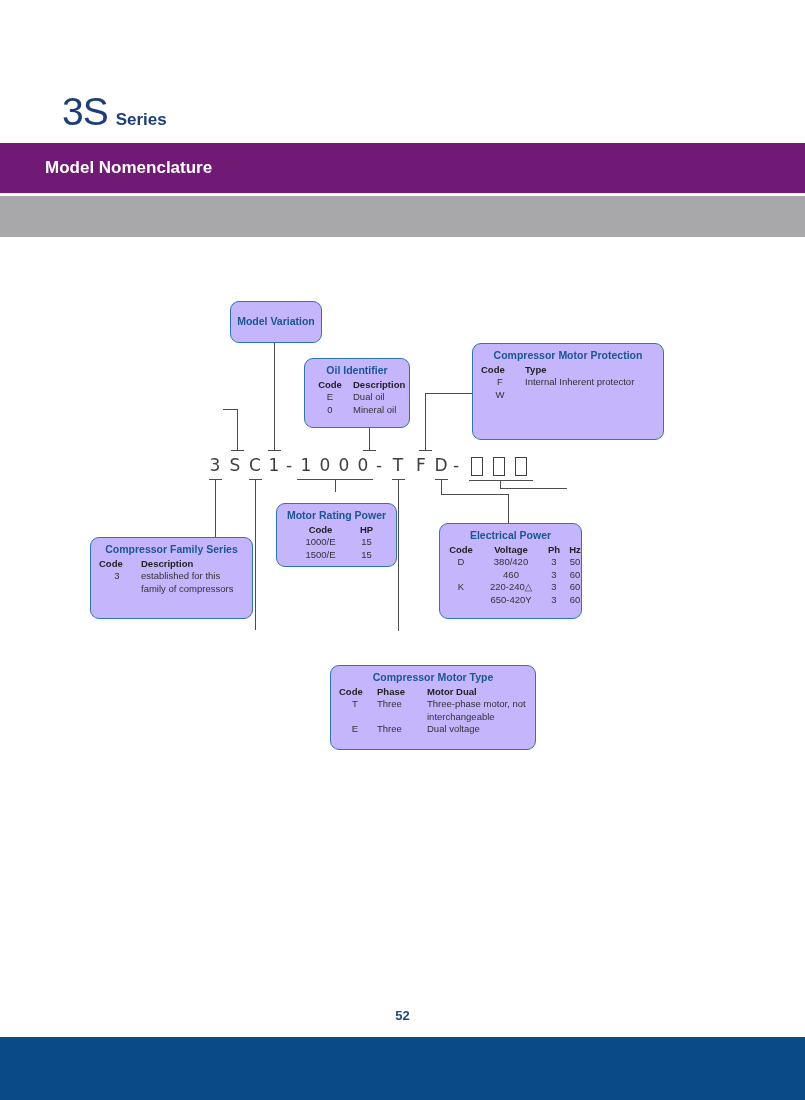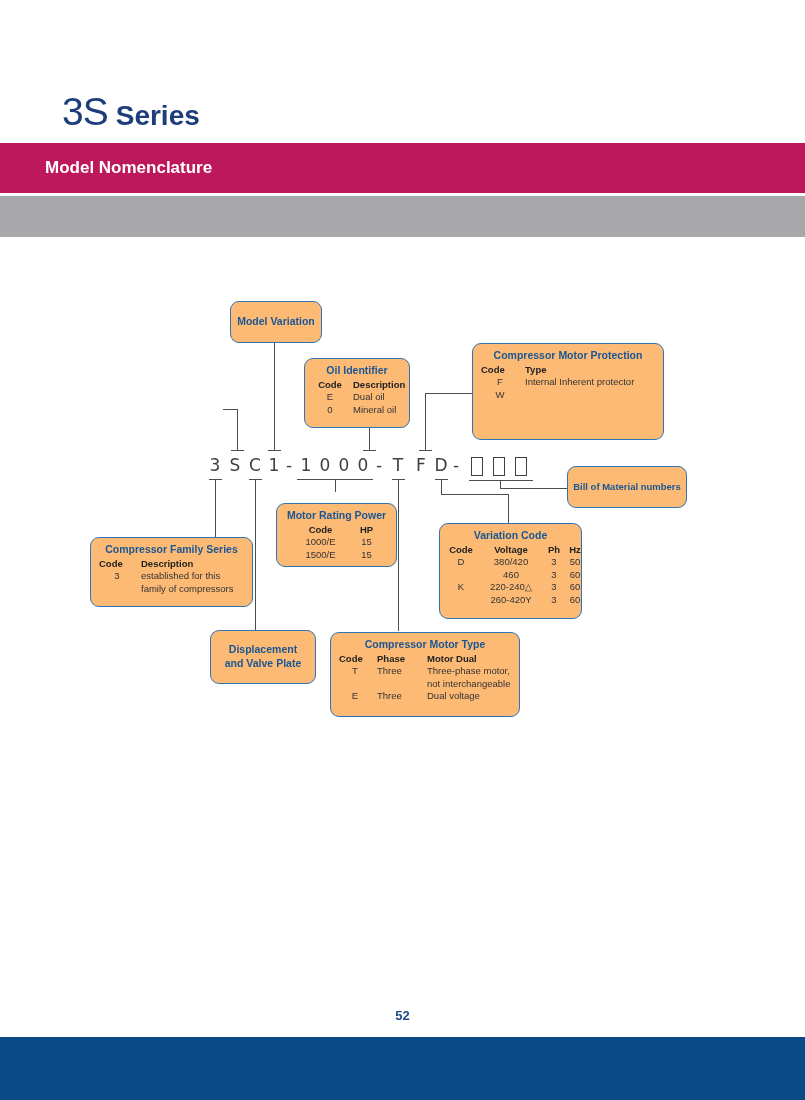--- a/index.html
+++ b/index.html
@@ -3,30 +3,30 @@
 <meta charset="utf-8">
 <style>
   html,body{margin:0;padding:0;}
   body{
     width:805px;height:1100px;position:relative;background:#ffffff;
     font-family:"Liberation Sans", sans-serif;overflow:hidden;
   }
   
   .series-title{position:absolute;left:62px;top:90px;display:flex;align-items:baseline;gap:8px;color:#1d3d7b;}
   .series-title .big{font-size:39px;font-weight:normal;letter-spacing:-1px;}
-  .series-title .small{font-size:28px;font-weight:bold;}
-  .top-banner{position:absolute;left:0;top:143px;width:805px;height:50px;background:#be185d;}
+  .series-title .small{font-size:17px;font-weight:bold;}
+  .top-banner{position:absolute;left:0;top:143px;width:805px;height:50px;background:#701a75;}
   .top-banner .banner-text{color:#ffffff;font-weight:bold;font-size:17px;line-height:50px;padding-left:45px;}
   .gray-band{position:absolute;left:0;top:196px;width:805px;height:41px;background:#a8a8aa;}
   
   .page-number{position:absolute;left:0;top:1008px;width:805px;text-align:center;color:#1c4a86;font-weight:bold;font-size:13px;}
   .footer-bar{position:absolute;left:0;top:1037px;width:805px;height:63px;background:#0a4a87;}
   
   .diagram{position:absolute;left:0;top:0;width:805px;height:1100px;}
-  .callout{position:absolute;background:#fdba74;border:1.5px solid #2e75b6;border-radius:9px;color:#333;box-sizing:border-box;}
+  .callout{position:absolute;background:#c4b5fd;border:1.5px solid #2e75b6;border-radius:9px;color:#333;box-sizing:border-box;}
   .callout .title{color:#1a5694;font-weight:bold;font-size:10.5px;text-align:center;margin-top:5px;line-height:1.2;}
   .simple-label{display:flex;flex-direction:column;align-items:center;justify-content:center;text-align:center;color:#1a5694;font-weight:bold;font-size:10.5px;line-height:1.3;}
   .grid{display:grid;font-size:9.5px;line-height:1.32;padding:2px 8px 0 8px;column-gap:6px;color:#333;}
   .grid .hdr{font-weight:bold;color:#222;}
   .cc{text-align:center;}
   .ln{position:absolute;background:#4d4d4d;}
   
   .code-char{position:absolute;top:455px;transform:translateX(-50%);font-family:"DejaVu Sans",sans-serif;font-size:17px;color:#3f3f3f;}
   .ph-box{position:absolute;top:457px;width:12px;height:19px;border:1.5px solid #3f3f3f;box-sizing:border-box;}
 </style>
@@ -118,78 +118,71 @@
     <div class="grid" style="grid-template-columns:38px 1fr;">
       <span class="hdr">Code</span>
       <span class="hdr">Type</span>
       <span class="cc">F</span>
       <span>Internal Inherent protector</span>
       <span class="cc">W</span>
     </div>
   </div>
 
 
-  <div class="callout simple-label" style="left:567px;top:466px;width:120px;height:42px;font-size:9.5px;">
-    <span>Bill of Material numbers</span>
-  </div>
 
   <div class="callout" style="left:276px;top:503px;width:121px;height:64px">
     <div class="title">Motor Rating Power</div>
     <div class="grid" style="grid-template-columns:54px 26px;justify-content:center;">
       <span class="hdr cc">Code</span>
       <span class="hdr cc">HP</span>
       <span class="cc">1000/E</span>
       <span class="cc">15</span>
       <span class="cc">1500/E</span>
       <span class="cc">15</span>
     </div>
   </div>
 
   <div class="callout" style="left:439px;top:523px;width:143px;height:96px">
-    <div class="title">Variation Code</div>
+    <div class="title">Electrical Power</div>
     <div class="grid" style="grid-template-columns:28px 62px 14px 18px;column-gap:5px;padding-left:7px;padding-right:5px;">
       <span class="hdr cc">Code</span>
       <span class="hdr cc">Voltage</span>
       <span class="hdr cc">Ph</span>
       <span class="hdr cc">Hz</span>
       <span class="cc">D</span>
       <span class="cc">380/420</span>
       <span class="cc">3</span>
       <span class="cc">50</span>
       <span class="cc"></span>
       <span class="cc">460</span>
       <span class="cc">3</span>
       <span class="cc">60</span>
       <span class="cc">K</span>
       <span class="cc">220-240△</span>
       <span class="cc">3</span>
       <span class="cc">60</span>
       <span class="cc"></span>
-      <span class="cc">260-420Y</span>
+      <span class="cc">650-420Y</span>
       <span class="cc">3</span>
       <span class="cc">60</span>
     </div>
   </div>
 
-  <div class="callout" style="left:90px;top:537px;width:163px;height:70px">
+  <div class="callout" style="left:90px;top:537px;width:163px;height:82px">
     <div class="title">Compressor Family Series</div>
     <div class="grid" style="grid-template-columns:36px 1fr;">
       <span class="hdr">Code</span>
       <span class="hdr">Description</span>
       <span class="cc">3</span>
       <span>established for this family of compressors</span>
     </div>
   </div>
 
-  <div class="callout simple-label" style="left:210px;top:630px;width:106px;height:54px">
-    <span>Displacement</span>
-    <span>and Valve Plate</span>
-  </div>
 
-  <div class="callout" style="left:330px;top:632px;width:190px;height:85px">
+  <div class="callout" style="left:330px;top:665px;width:206px;height:85px">
     <div class="title">Compressor Motor Type</div>
     <div class="grid" style="grid-template-columns:32px 44px 1fr;">
       <span class="hdr">Code</span>
       <span class="hdr">Phase</span>
       <span class="hdr">Motor Dual</span>
       <span class="cc">T</span>
       <span>Three</span>
       <span>Three-phase motor, not interchangeable</span>
       <span class="cc">E</span>
       <span>Three</span>

